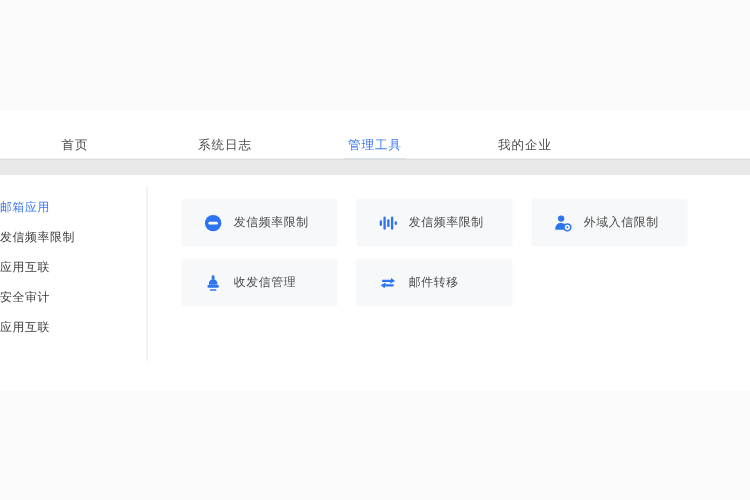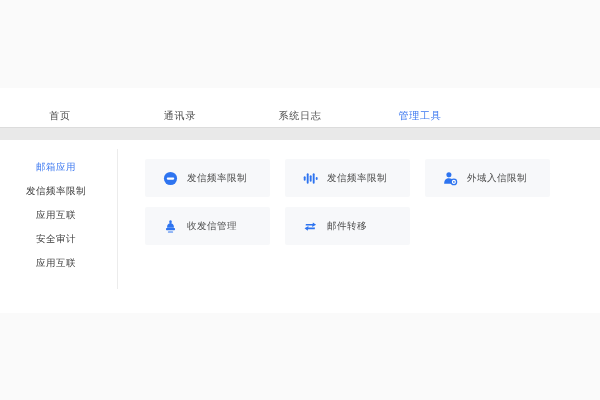--- a/index.html
+++ b/index.html
@@ -17,21 +17,21 @@
   .tab.active { color:var(--accent); }
   .tab.active .tab-label::after { content:""; position:absolute; left:-3px; right:-3px;
          bottom:-6px; height:2px; background:var(--accent); border-radius:1px; }
 
   
   .graybar { position:absolute; left:0; top:39px; width:600px; height:13px;
          background:#e9e9e9; border-top:1px solid #dcdcdc; }
 
   
   .sidebar { position:absolute; left:0; top:67px; width:112px; }
-  .side-item { height:24px; line-height:24px; text-align:center; font-size:9.5px;
+  .side-item { height:24px; line-height:24px; text-align:left; font-size:9.5px;
          color:#3a3a3a; letter-spacing:0.5px; cursor:pointer; white-space:nowrap; }
   .side-item.active { color:var(--accent); }
   .v-divider { position:absolute; left:117px; top:61px; width:1px; height:140px; background:#ececec; }
 
   
   .card { position:absolute; width:125px; height:38px; background:#f7f8fa; border-radius:2px;
          display:flex; align-items:center; padding-left:17px; cursor:pointer; }
   .card .icon { width:16px; height:16px; flex:0 0 16px; display:flex; align-items:center; justify-content:center; }
   .card .icon svg { display:block; }
   .card .card-label { margin-left:9px; font-size:9.5px; color:#4a4a4a; letter-spacing:0.5px; white-space:nowrap; }
@@ -45,27 +45,27 @@
 <body>
 
 <div class="page">
   <div class="panel">
 
     <nav class="tabs">
       <div class="tab">
         <span class="tab-label">首页</span>
       </div>
       <div class="tab">
-        <span class="tab-label">通讯录</span>
-      </div>
-      <div class="tab">
         <span class="tab-label">系统日志</span>
       </div>
       <div class="tab active">
         <span class="tab-label">管理工具</span>
+      </div>
+      <div class="tab">
+        <span class="tab-label">我的企业</span>
       </div>
     </nav>
 
     <div class="graybar"></div>
 
     <aside class="sidebar">
       <div class="side-item active">邮箱应用</div>
       <div class="side-item">发信频率限制</div>
       <div class="side-item">应用互联</div>
       <div class="side-item">安全审计</div>

